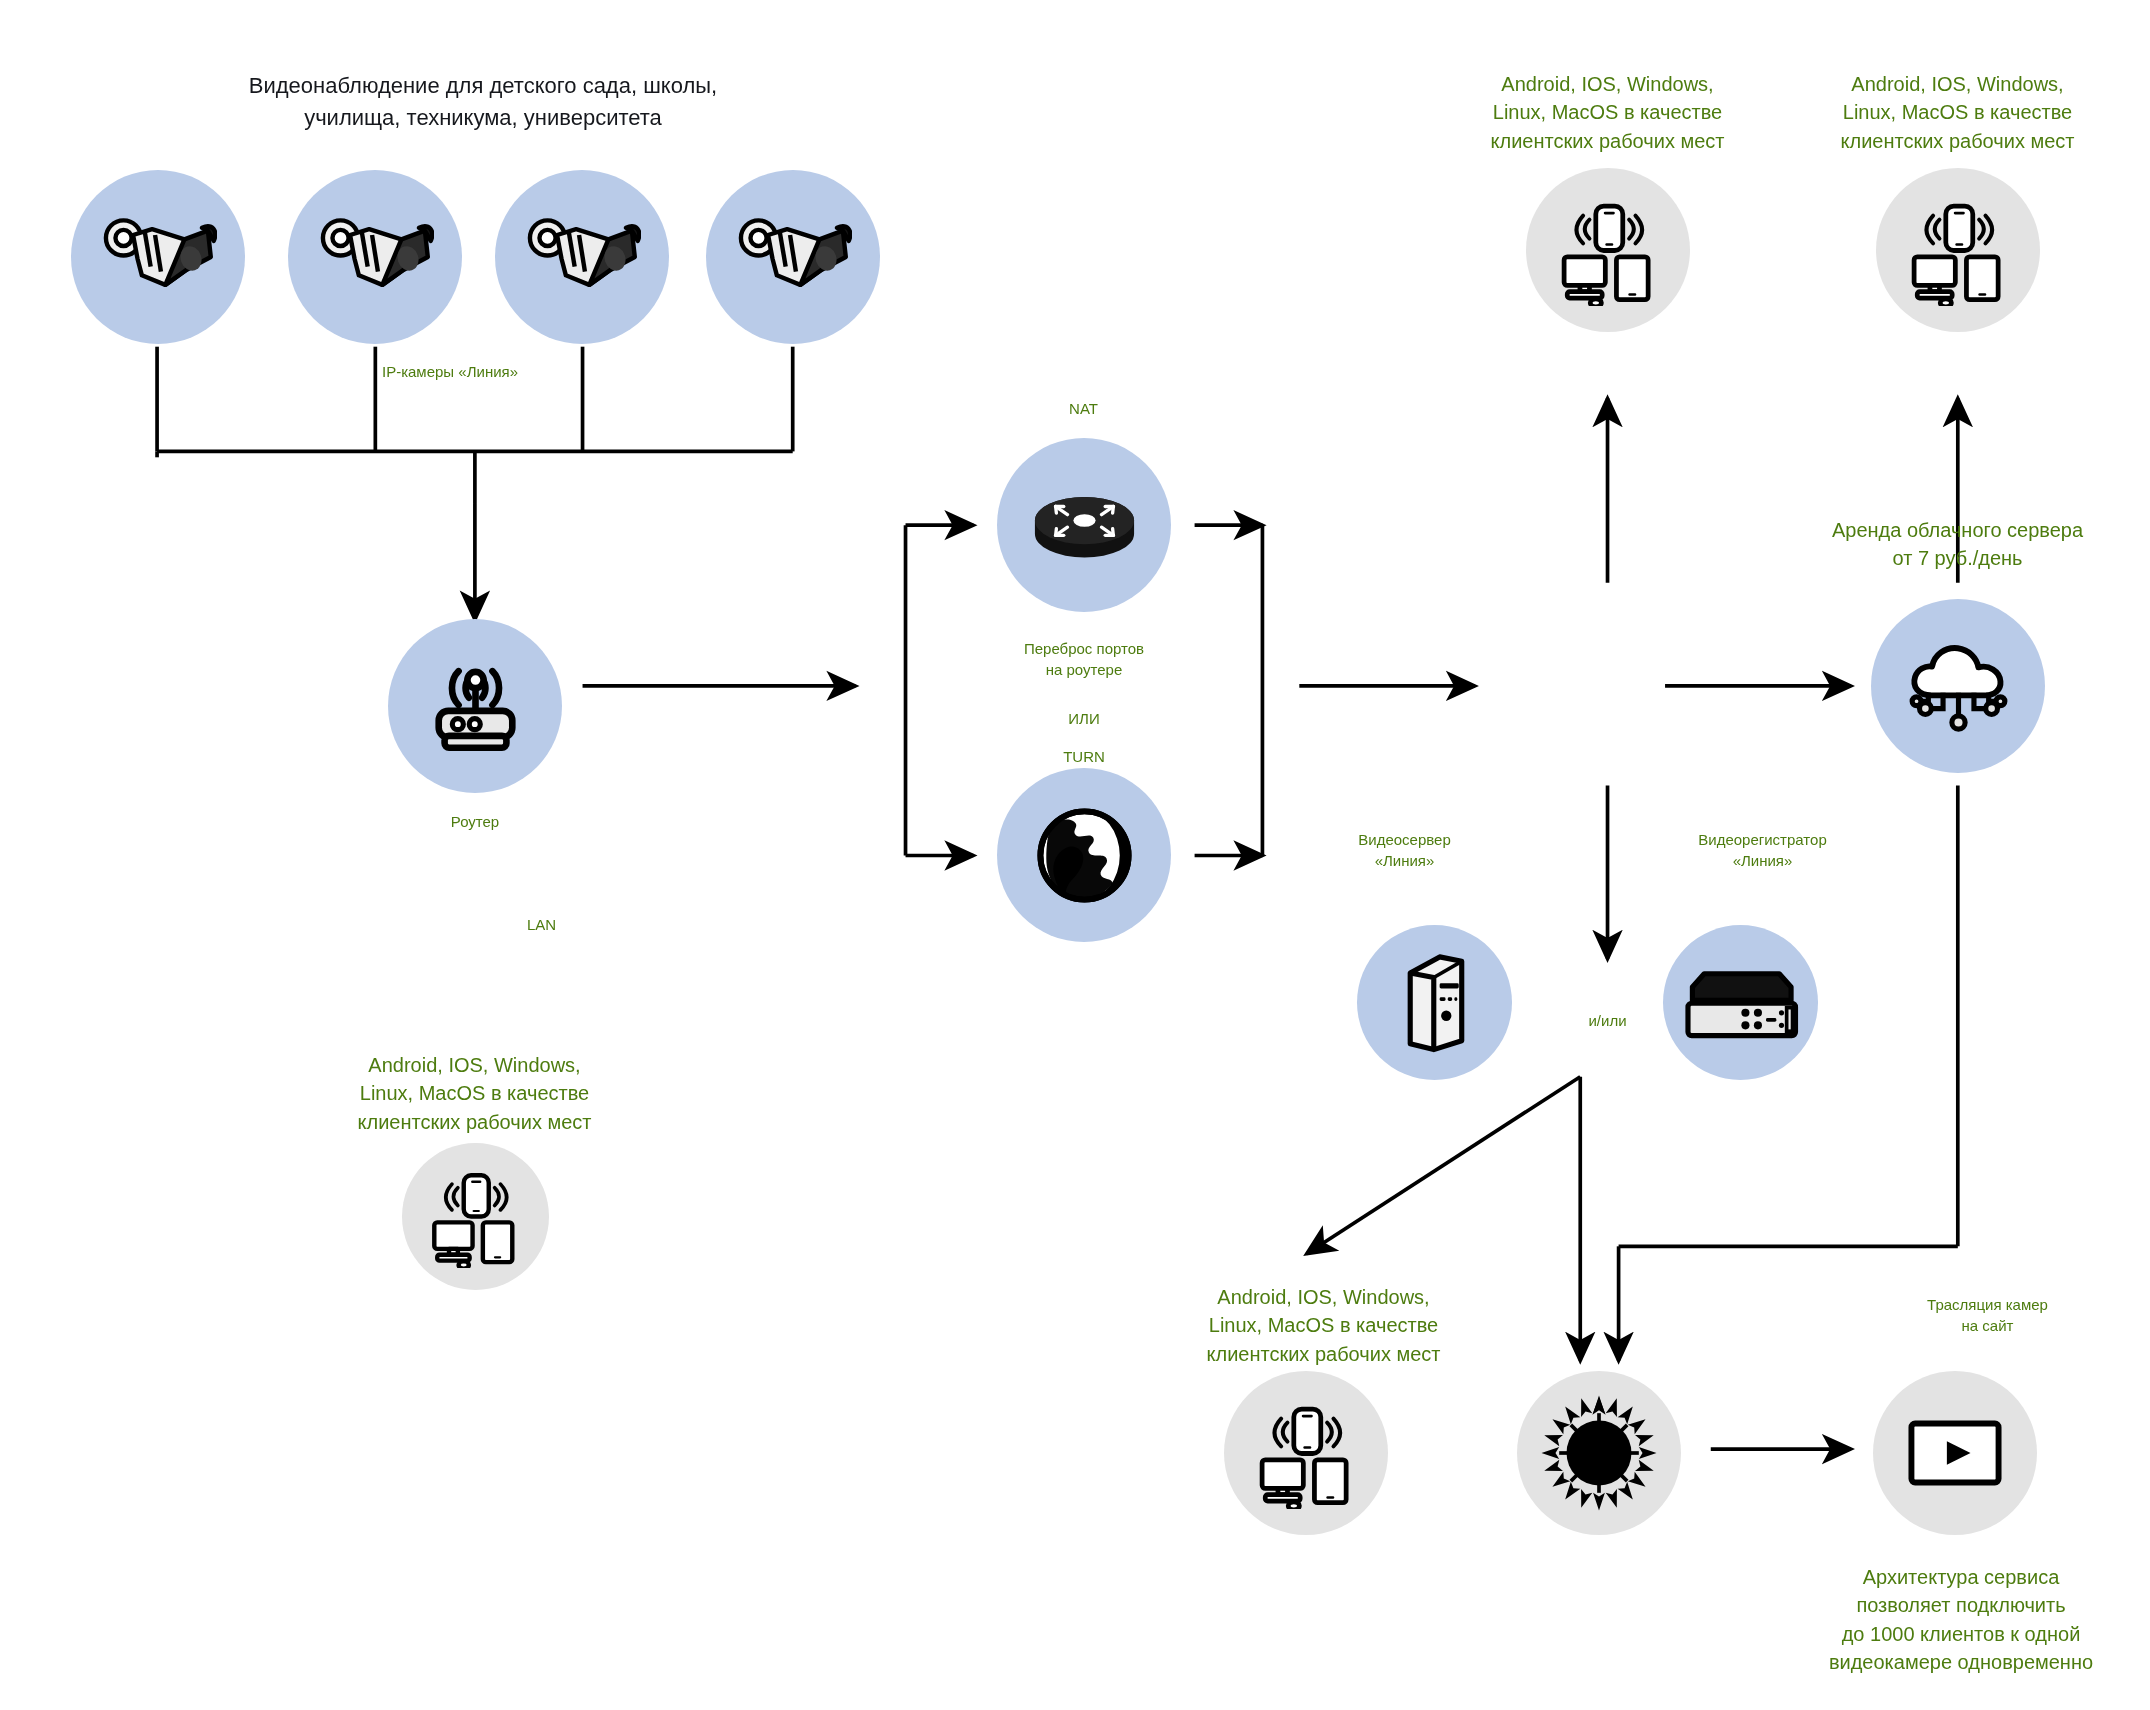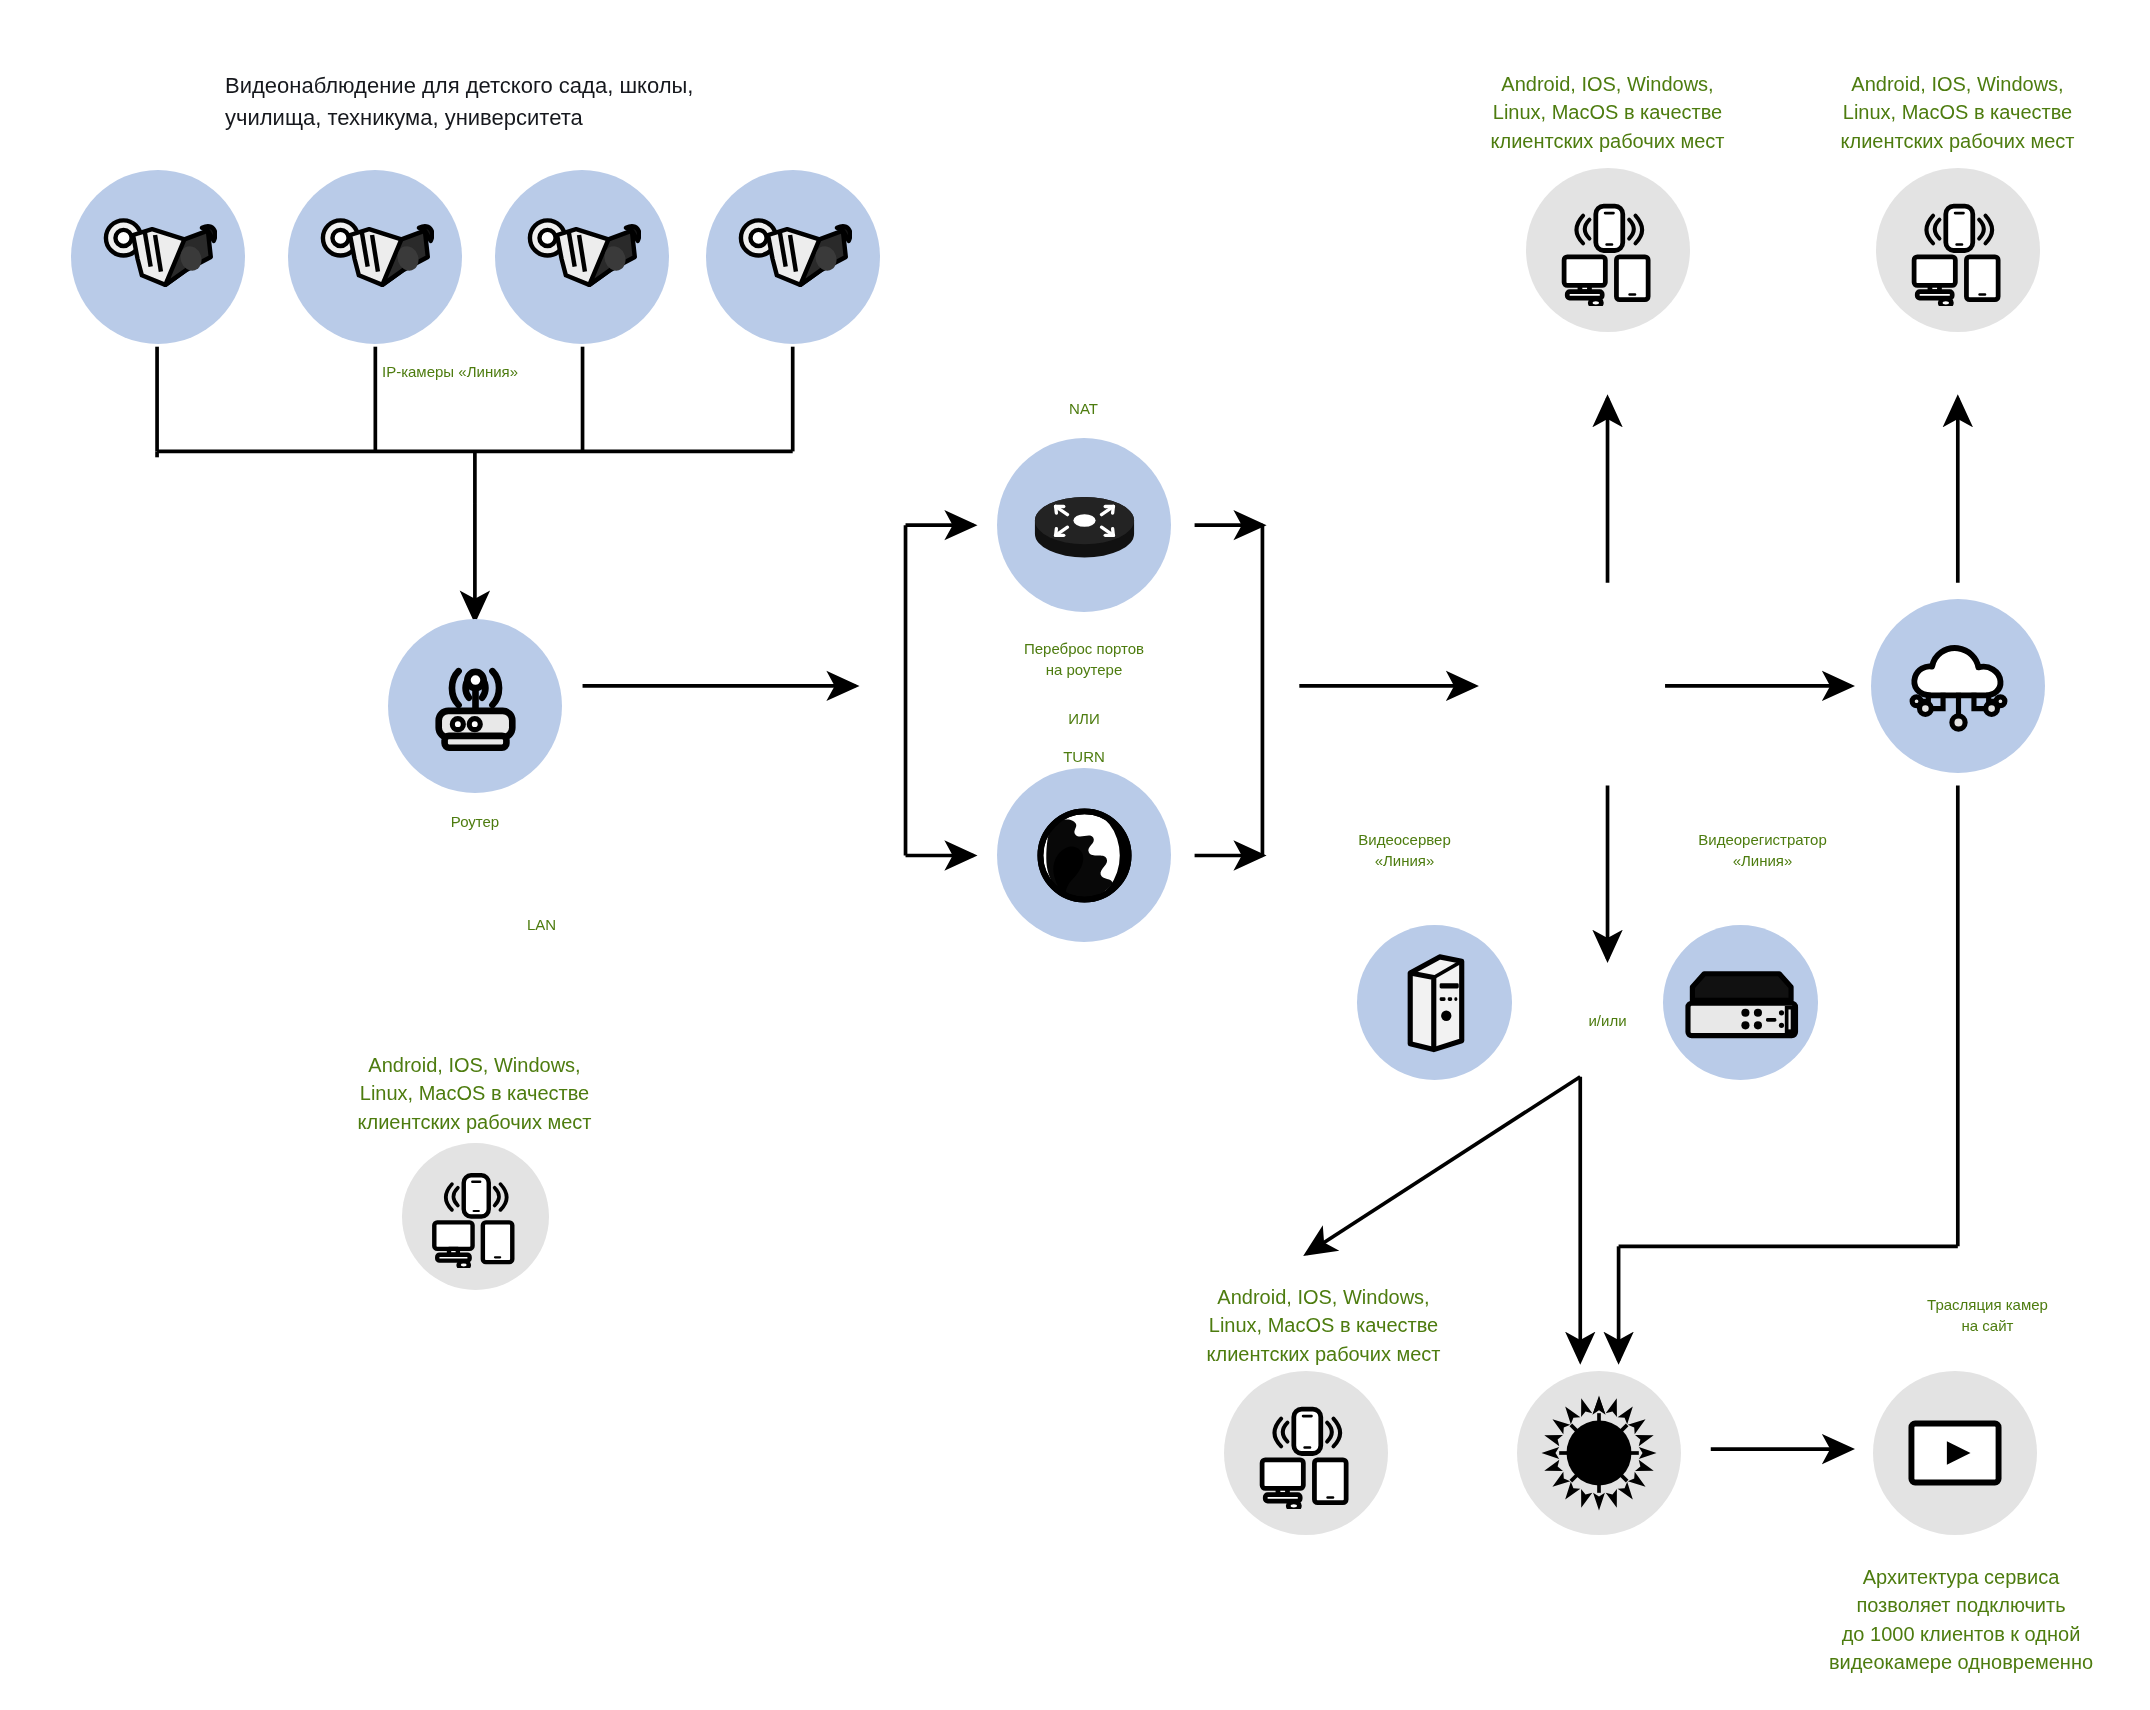--- a/index.html
+++ b/index.html
@@ -17,21 +17,21 @@
   
   .node{position:absolute;border-radius:50%;display:flex;align-items:center;justify-content:center;}
   .node.blue{background:#b9cbe8;}
   .node.grey{background:#e3e3e3;}
   .node svg{display:block;}
 
   
   .lbl{position:absolute;text-align:center;line-height:1.42;color:#4d7c0f;white-space:pre-line;}
   .lbl.s27{font-size:20px;}
   .lbl.s28{font-size:15px;}
-  .title{position:absolute;font-size:22px;line-height:1.45;color:#16181d;white-space:pre-line;}
+  .title{position:absolute;text-align:center;font-size:22px;line-height:1.45;color:#16181d;white-space:pre-line;}
 </style>
 </head>
 <body>
 
 <div id="stage">
 
   <svg id="wires" viewBox="0 0 2917 2320">
     <defs>
       <marker id="ah" viewBox="0 0 12 12" refX="10.5" refY="6" markerWidth="9" markerHeight="9" orient="auto-start-reverse">
         <path d="M0,0.5 L12,6 L0,11.5 L3,6 Z" fill="#000"></path>
@@ -283,20 +283,22 @@
       <g stroke="#000" stroke-width="7">
         <circle cx="75" cy="119" r="9" fill="#e3e3e3"></circle>
         <circle cx="30" cy="100" r="8" fill="#e3e3e3"></circle>
         <circle cx="120" cy="100" r="8" fill="#e3e3e3"></circle>
         <circle cx="18" cy="90" r="6" fill="#e3e3e3"></circle>
         <circle cx="132" cy="90" r="6" fill="#e3e3e3"></circle>
       </g>
     </svg>
   </div>
 
+  <div class="lbl s27" style="left:1810px;top:516px;width:295px;">Аренда облачного сервера
+от 7 руб./день</div>
 
   <div class="lbl s27" style="left:1810px;top:70px;width:295px;">Android, IOS, Windows,
 Linux, MacOS в качестве
 клиентских рабочих мест</div>
 
   <div class="node grey" style="left:1876px;top:168px;width:164px;height:164px;">
     <svg width="111" height="111" viewBox="0 0 140 140">
       <g stroke="#000" stroke-width="6" fill="#fff" stroke-linejoin="round">
         <rect x="54" y="14" width="34" height="56" rx="10"></rect>
         <rect x="64" y="21" width="14" height="3.5" rx="1.7" fill="#000" stroke="none"></rect>

